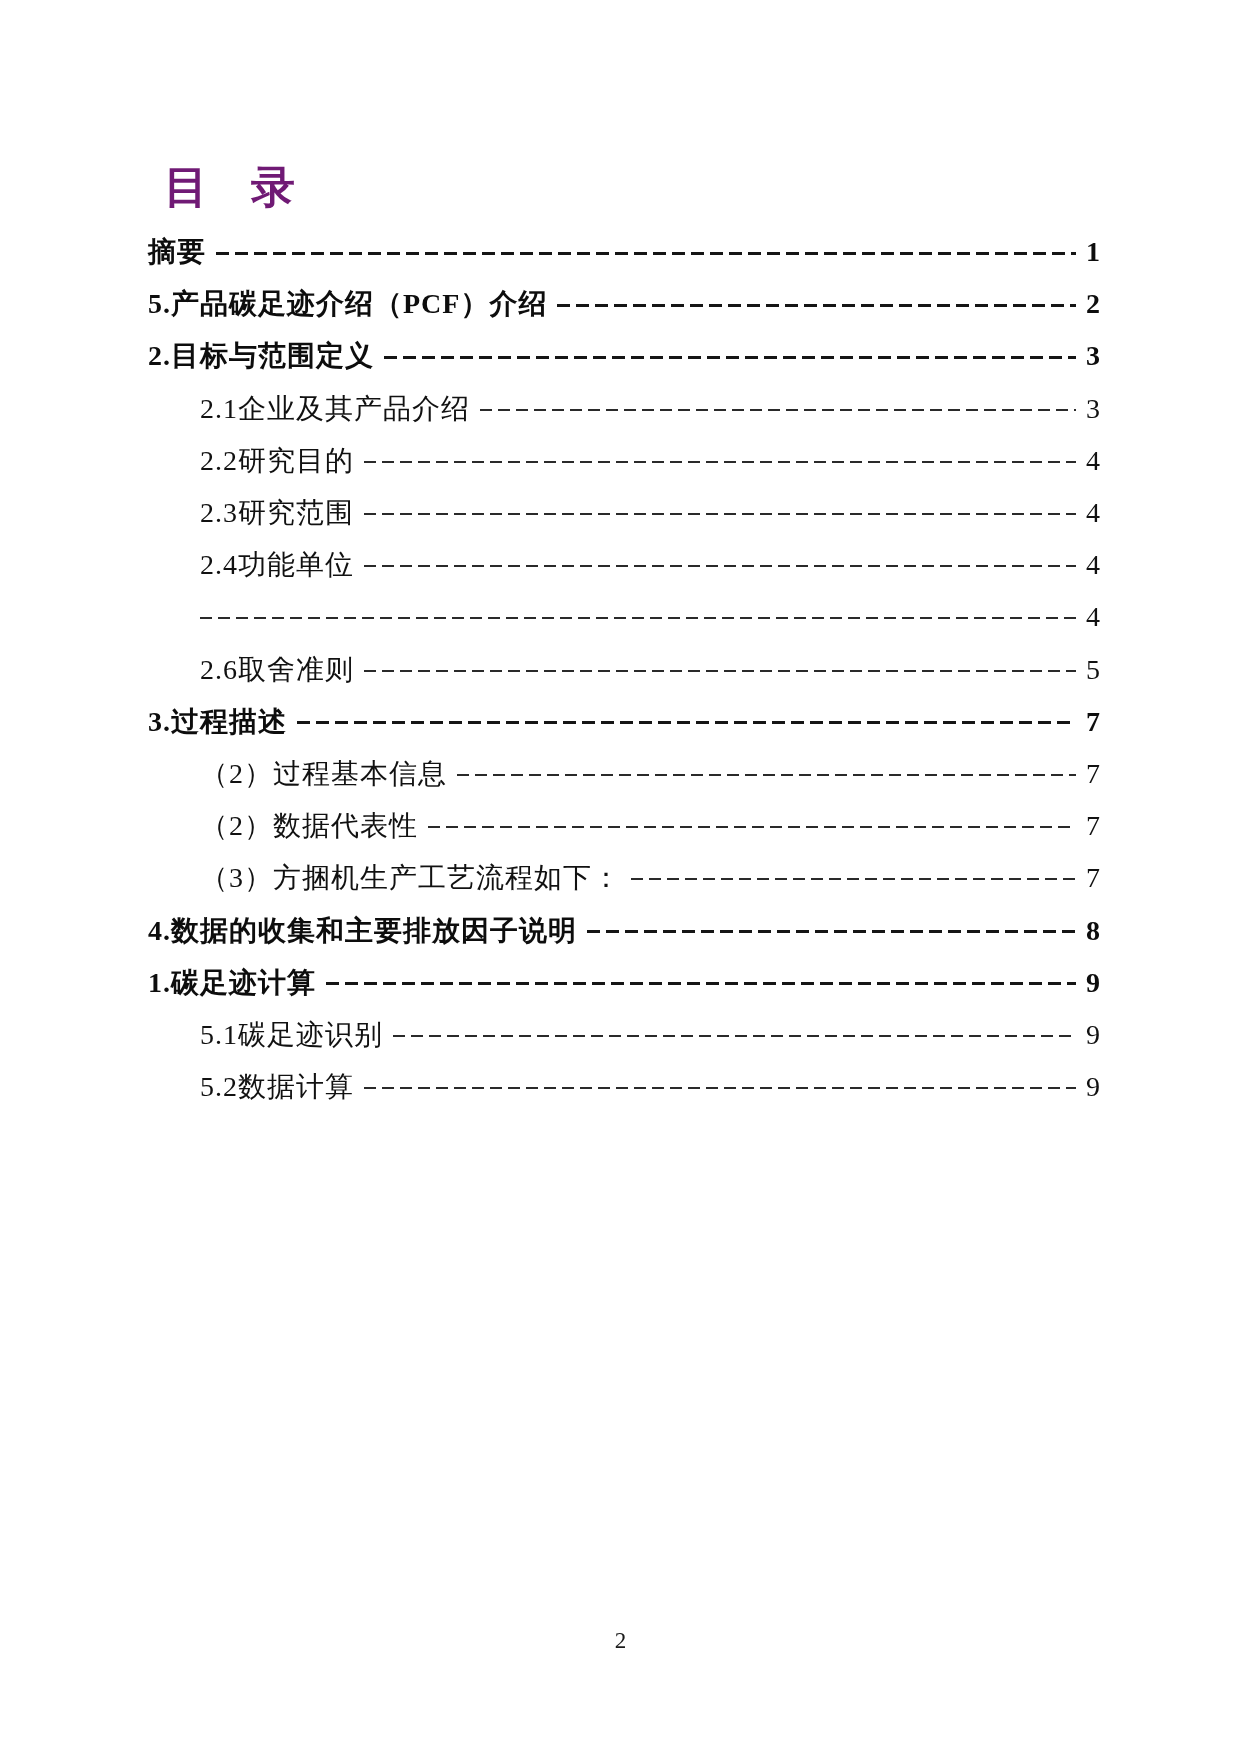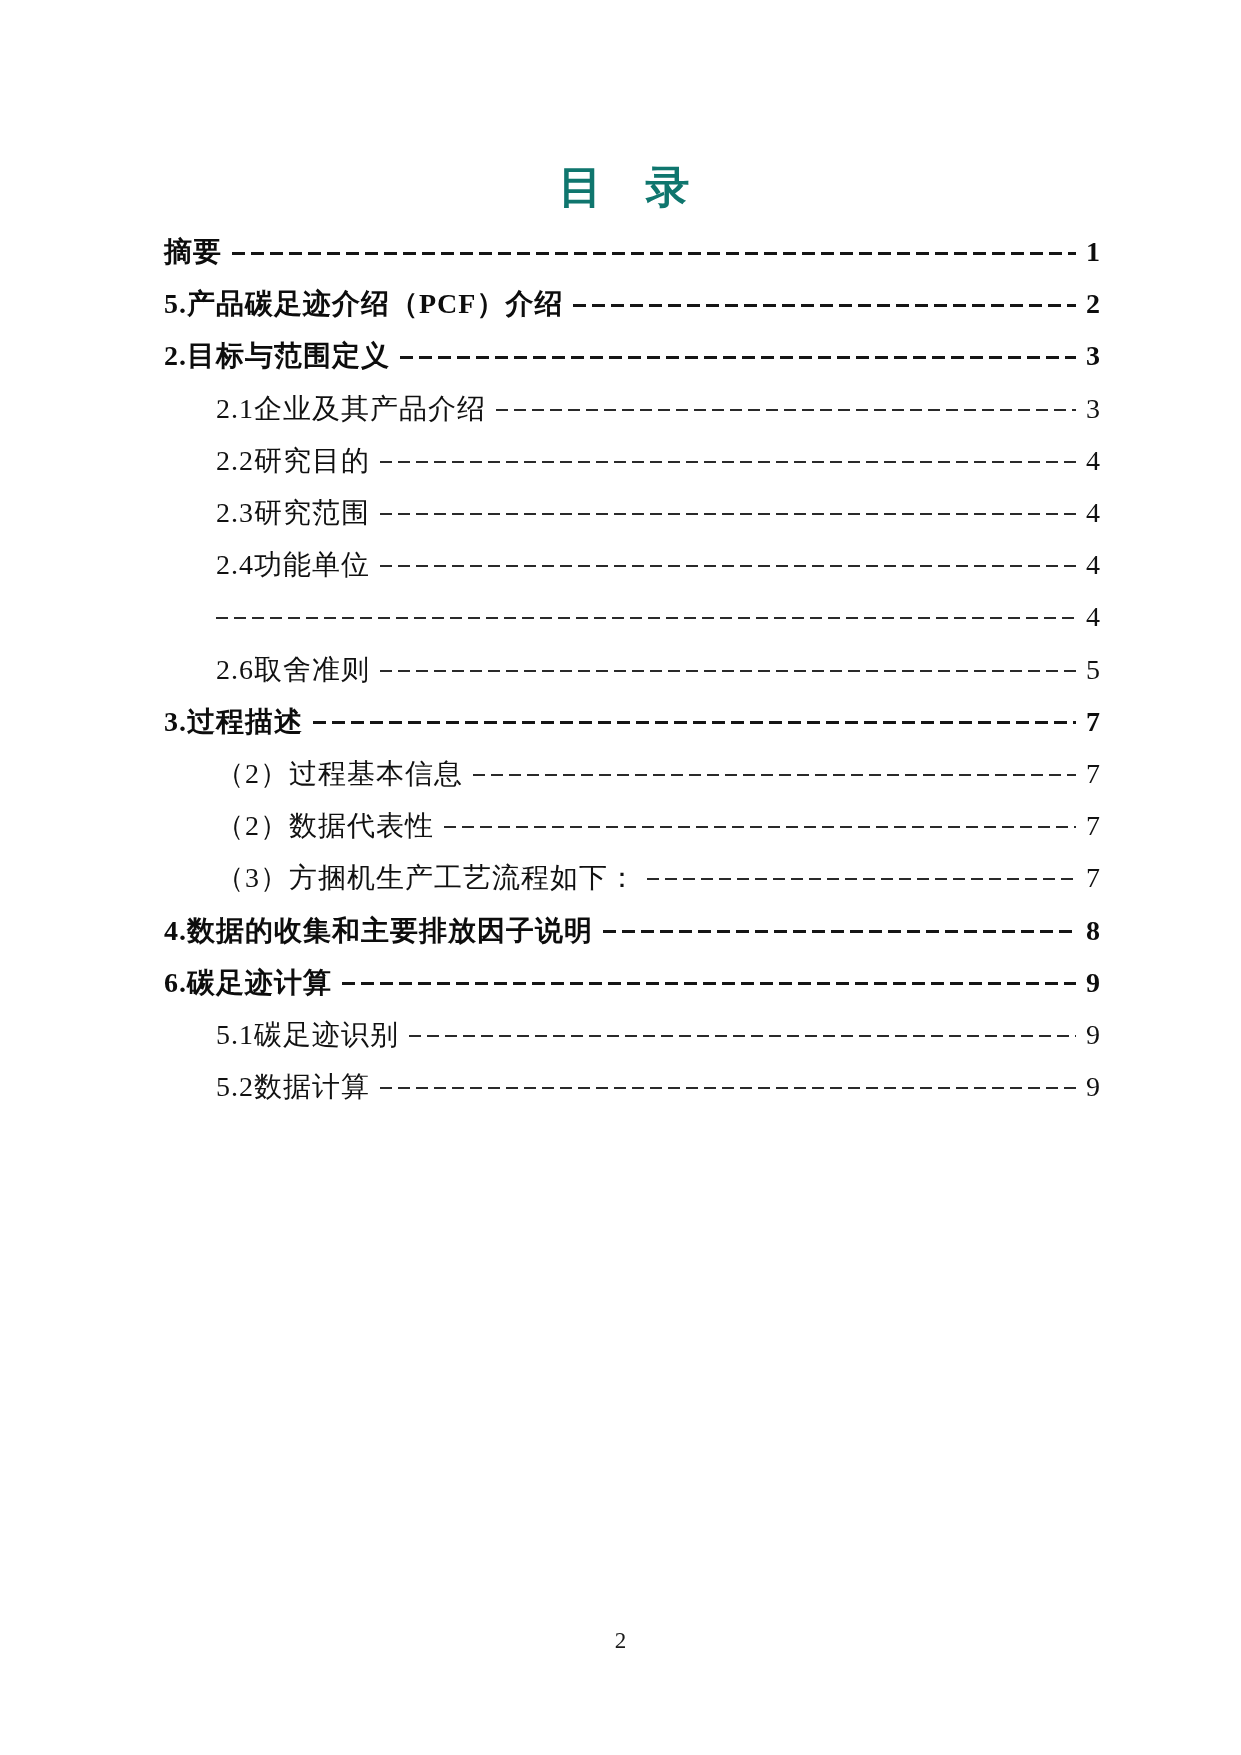--- a/index.html
+++ b/index.html
@@ -15,41 +15,40 @@
     font-family: "Liberation Serif", "DejaVu Serif", serif;
     color: #111111;
     overflow: hidden;
   }
   .doc-title {
     position: absolute;
     top: 158px;
     left: 148px;
     width: 952px;
     margin: 0;
-    text-align: center;
+    text-align: left;
     font-size: 44px;
     font-weight: 700;
     letter-spacing: 16px;
     text-indent: 16px; 
-    color: #0f766e;
+    color: #701a75;
   }
   .toc {
     position: absolute;
     top: 226px;
     left: 148px;
     width: 952px;
   }
   .toc-row {
     display: flex;
     align-items: center;
     height: 52.2px;
     font-size: 28px;
     line-height: 1;
     white-space: nowrap;
-    margin-left: 16px;
   }
   .toc-row.lvl1 { padding-left: 52px; }
   .toc-row.bold .toc-label,
   .toc-row.bold .toc-num {
     font-weight: 700;
     color: #0d0d0d;
   }
   .toc-label {
     flex: 0 0 auto;
     margin-right: 10px;
@@ -152,21 +151,21 @@
     <span class="toc-label">（3）方捆机生产工艺流程如下：</span>
     <span class="leader"></span>
     <span class="toc-num">7</span>
   </div>
       <div class="toc-row bold">
     <span class="toc-label">4.数据的收集和主要排放因子说明</span>
     <span class="leader"></span>
     <span class="toc-num">8</span>
   </div>
       <div class="toc-row bold">
-    <span class="toc-label">6.碳足迹计算</span>
+    <span class="toc-label">1.碳足迹计算</span>
     <span class="leader"></span>
     <span class="toc-num">9</span>
   </div>
       <div class="toc-row lvl1">
     <span class="toc-label">5.1碳足迹识别</span>
     <span class="leader"></span>
     <span class="toc-num">9</span>
   </div>
       <div class="toc-row lvl1">
     <span class="toc-label">5.2数据计算</span>

